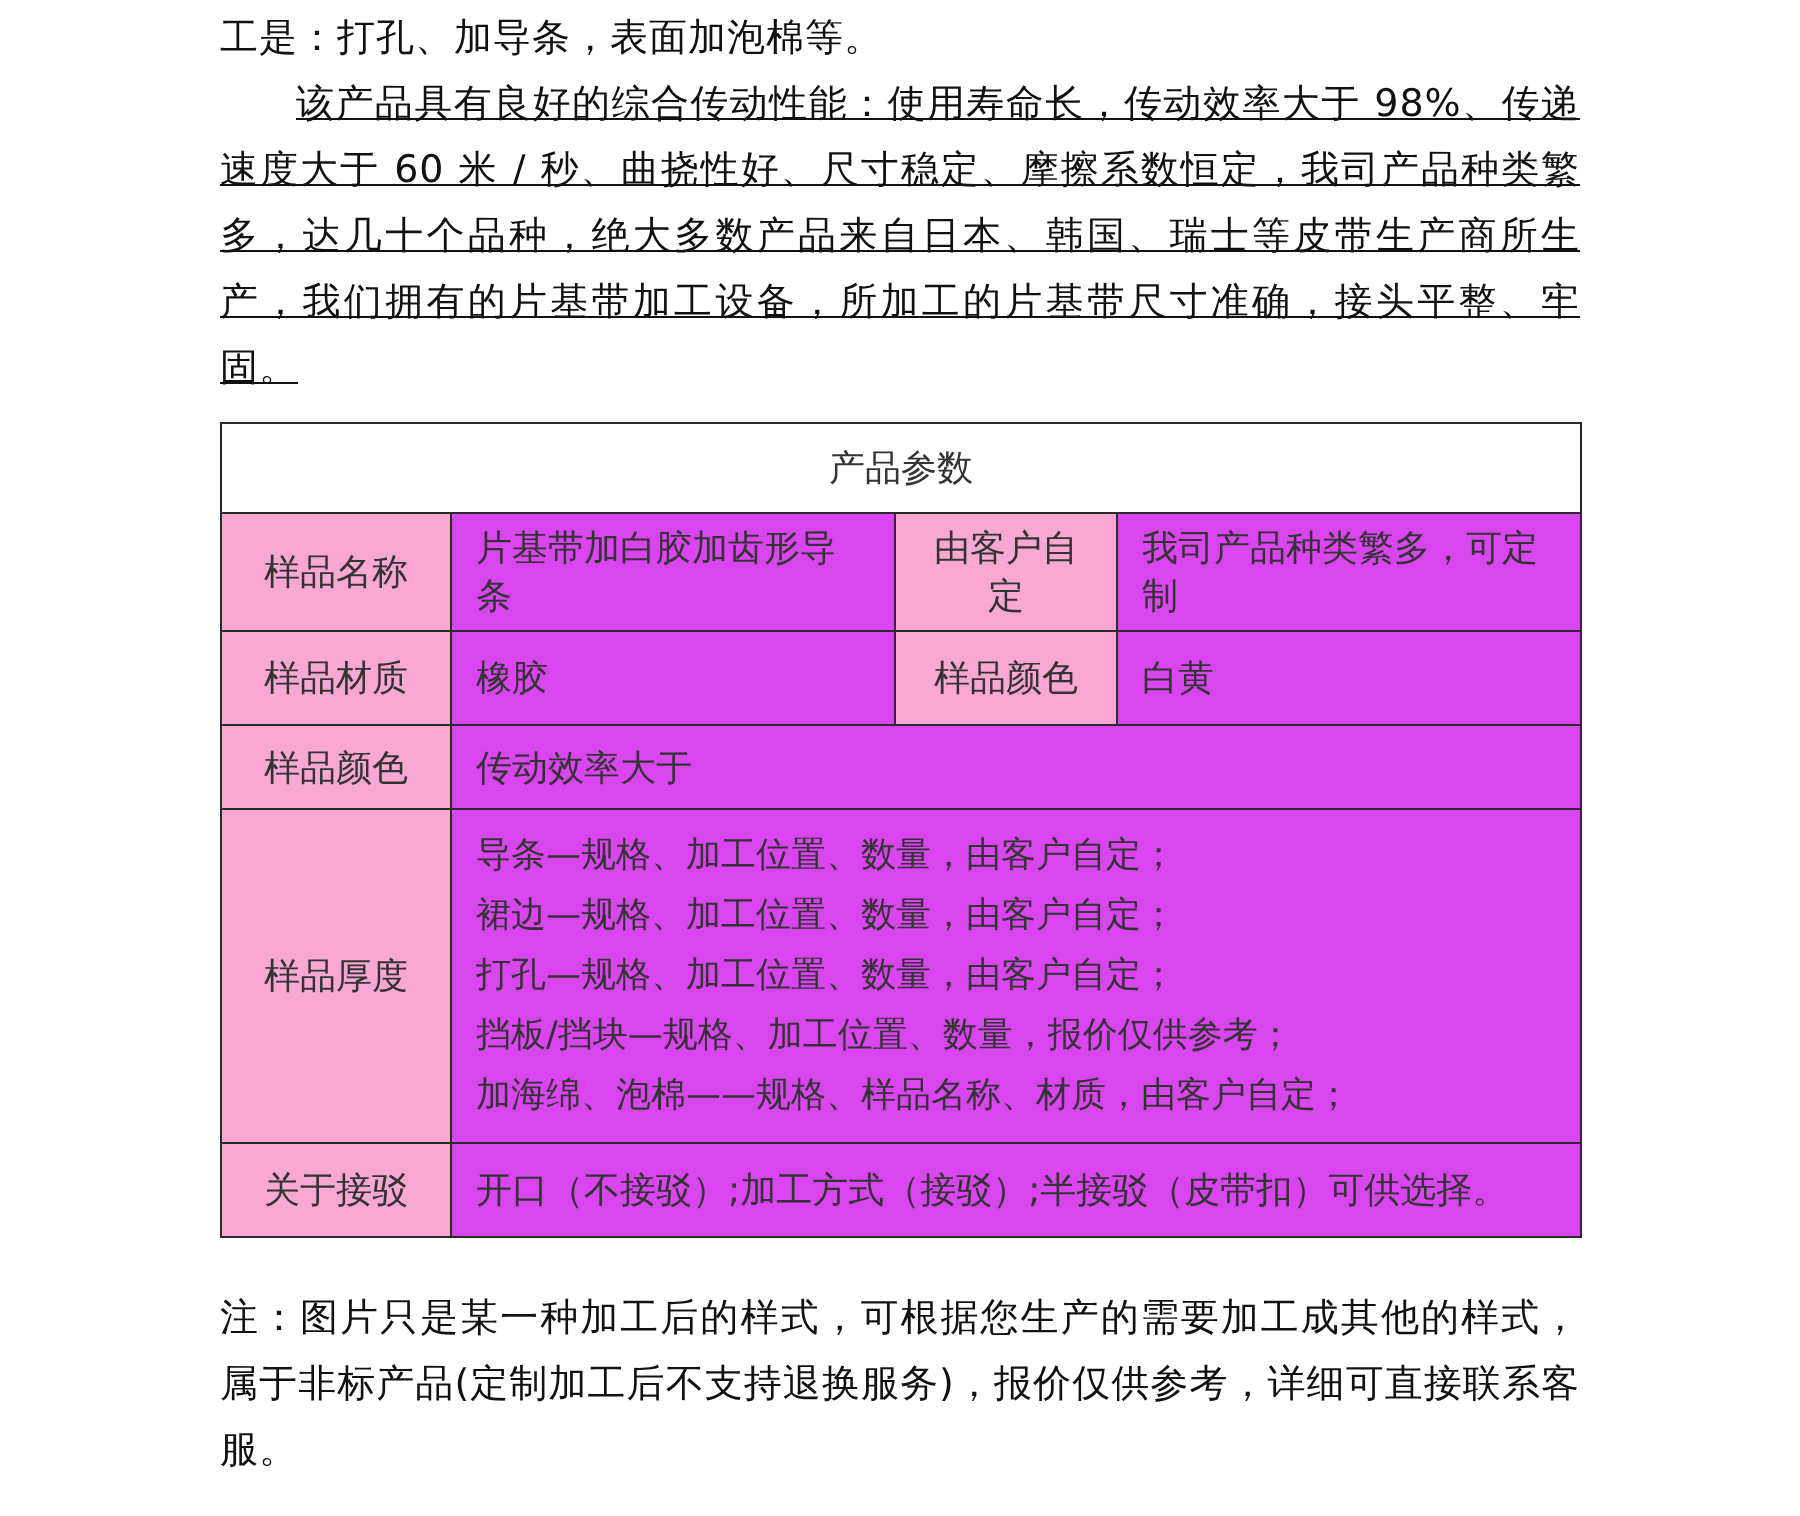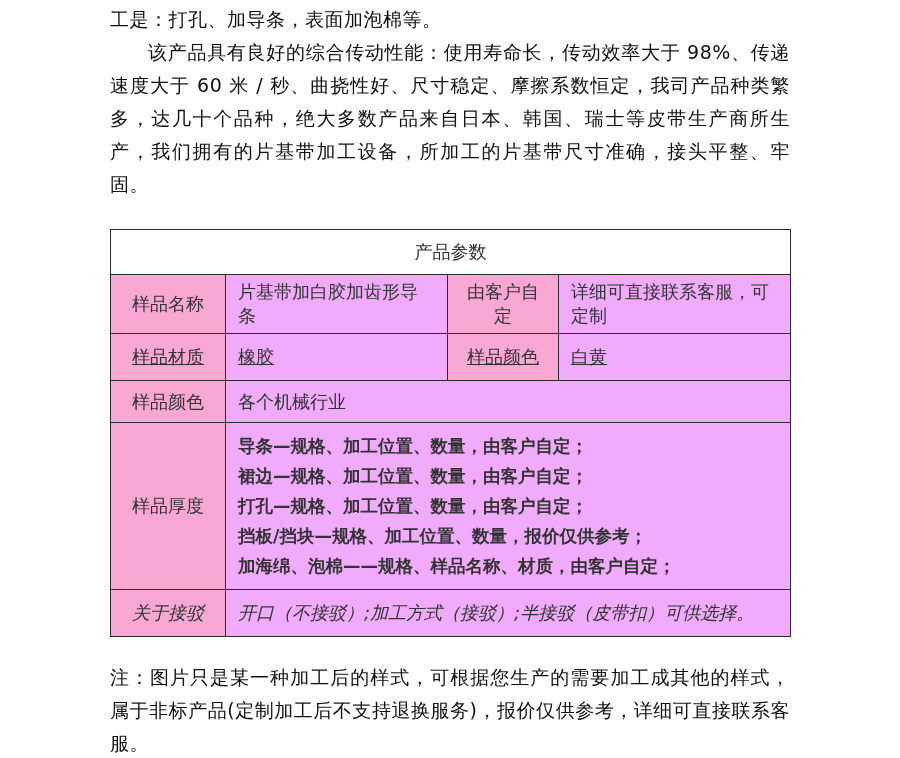--- a/index.html
+++ b/index.html
@@ -32,23 +32,24 @@
   }
   .intro-paragraph {
     margin: 0;
     font-size: 19px;
     line-height: 33px;
     letter-spacing: 0.5px;
     text-align: justify;
     text-justify: inter-character;
     text-indent: 2em;
     color: #111;
+    text-decoration: underline;
   }
   table.params {
-    margin-top: 28px;
+    margin-top: 10px;
     width: 680px;
     border-collapse: collapse;
     table-layout: fixed;
   }
   table.params td, table.params th {
     border: 1px solid #2b2b2b;
     font-size: 18px;
     font-weight: normal;
     color: #333;
     padding: 4px 12px;
@@ -62,37 +63,36 @@
     color: #111;
     background: #ffffff;
   }
   td.label-cell {
     background: #f9a8d4;
     text-align: center;
     color: #3c3c3c;
     padding: 4px 4px;
   }
   td.value-cell {
-    background: #f0abfc;
+    background: #d946ef;
     text-align: left;
     font-size: 17.5px;
     color: #333;
   }
   tr.row-name   td { height: 50px; }
-  tr.row-mat    td { height: 38px; text-decoration: underline; }
+  tr.row-mat    td { height: 38px; }
   tr.row-thick  td { height: 57px; }
   tr.row-app    td { height: 33px; }
   tr.row-spec   td { height: 158px; }
-  tr.row-joint  td { height: 38px; font-style: italic; }
+  tr.row-joint  td { height: 38px; }
   .spec-line {
     display: block;
     line-height: 30px;
     font-size: 17.5px;
     color: #333;
-    font-weight: bold;
   }
   .note {
     margin: 0;
     padding-top: 24px;
     font-size: 19px;
     line-height: 33px;
     letter-spacing: 0.5px;
     text-align: justify;
     text-justify: inter-character;
     color: #111;
@@ -117,34 +117,34 @@
       </colgroup>
       <tbody>
         <tr>
           <th class="table-title" colspan="4">产品参数</th>
         </tr>
 
         <tr class="row-name">
           <td class="label-cell">样品名称</td>
           <td class="value-cell">片基带加白胶加齿形导条</td>
           <td class="label-cell">由客户自定</td>
-          <td class="value-cell">详细可直接联系客服，可定制</td>
+          <td class="value-cell">我司产品种类繁多，可定制</td>
         </tr>
 
         <tr class="row-mat">
           <td class="label-cell">样品材质</td>
           <td class="value-cell">橡胶</td>
           <td class="label-cell">样品颜色</td>
           <td class="value-cell">白黄</td>
         </tr>
 
 
         <tr class="row-app">
           <td class="label-cell">样品颜色</td>
-          <td class="value-cell" colspan="3">各个机械行业</td>
+          <td class="value-cell" colspan="3">传动效率大于</td>
         </tr>
 
         <tr class="row-spec">
           <td class="label-cell">样品厚度</td>
           <td class="value-cell" colspan="3">
             <span class="spec-line">导条—规格、加工位置、数量，由客户自定；</span>
             <span class="spec-line">裙边—规格、加工位置、数量，由客户自定；</span>
             <span class="spec-line">打孔—规格、加工位置、数量，由客户自定；</span>
             <span class="spec-line">挡板/挡块—规格、加工位置、数量，报价仅供参考；</span>
             <span class="spec-line">加海绵、泡棉——规格、样品名称、材质，由客户自定；</span>

